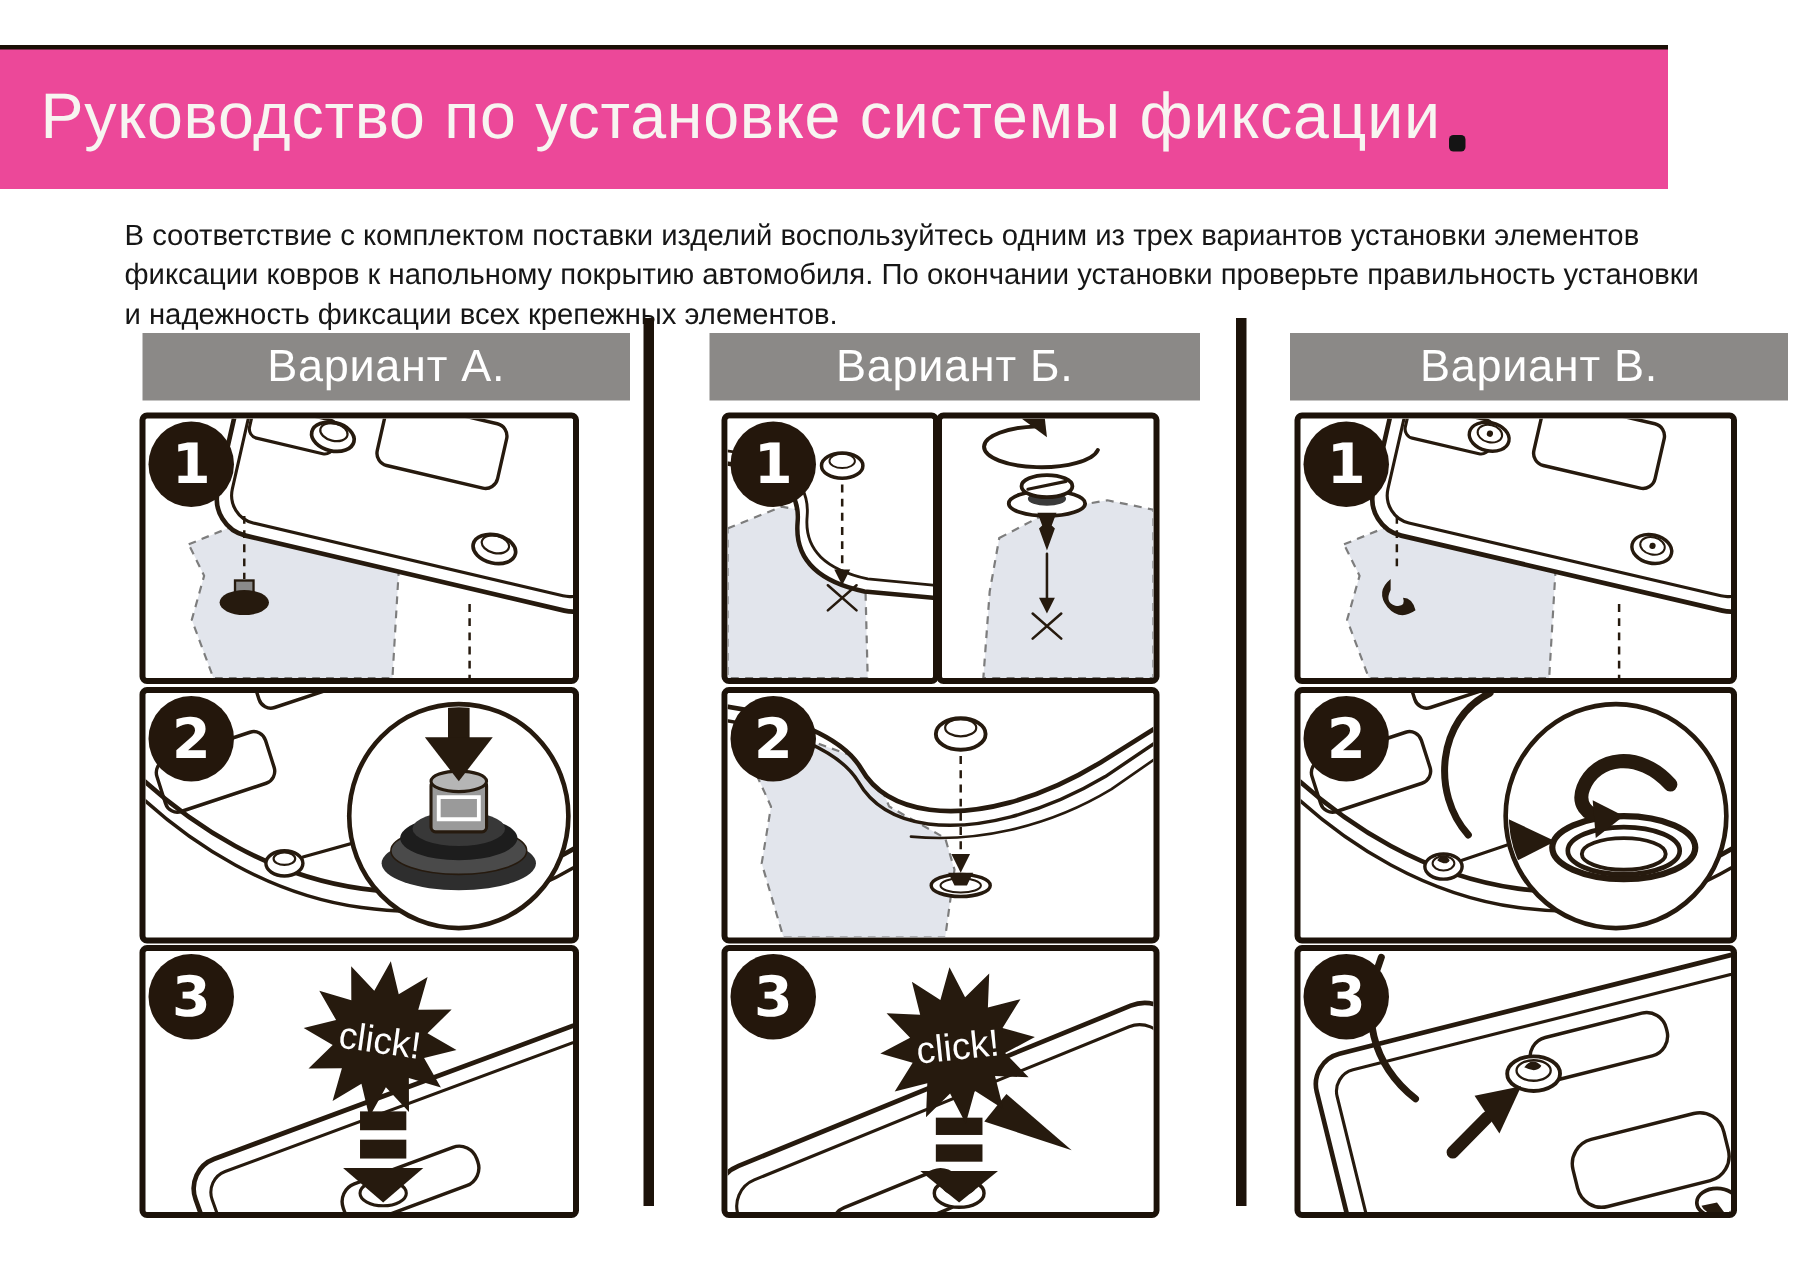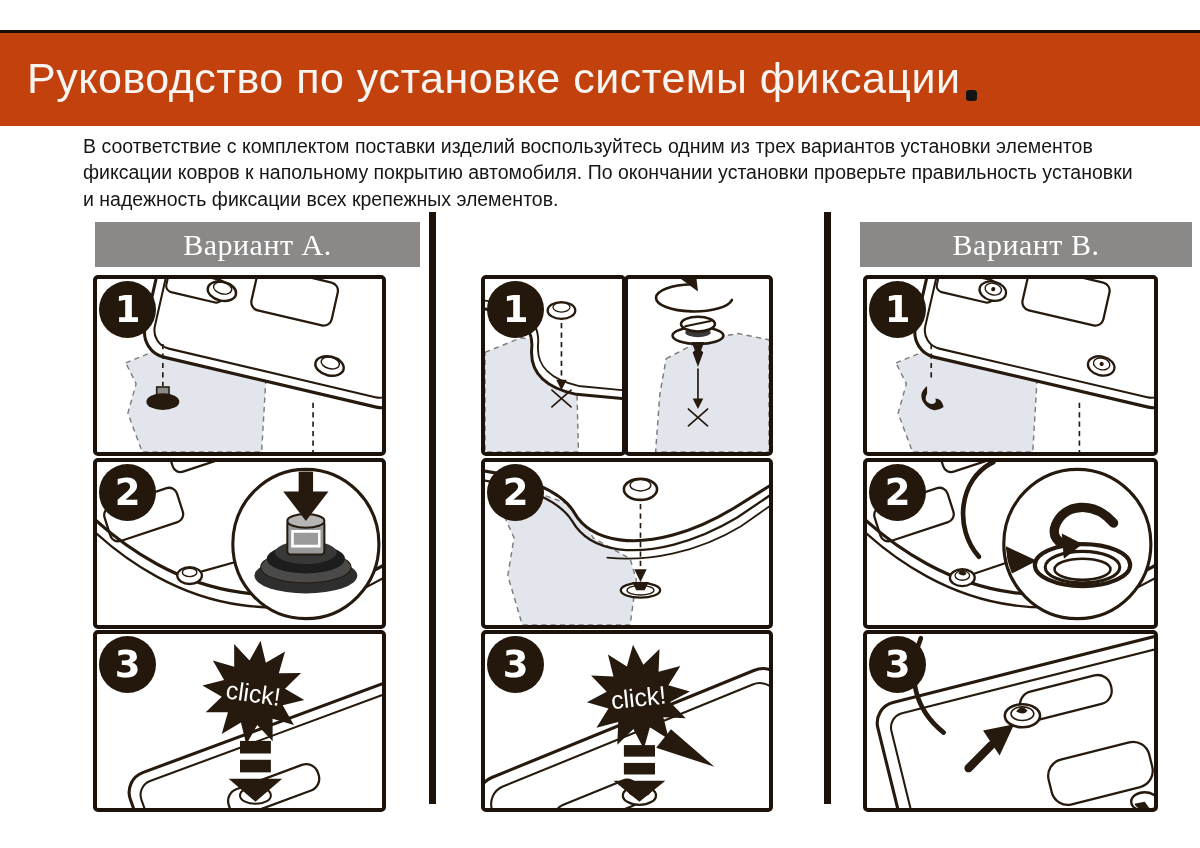--- a/index.html
+++ b/index.html
@@ -1,28 +1,28 @@
 <!DOCTYPE html>
 <html><head>
 <meta charset="utf-8">
 <style>
   html,body{margin:0;padding:0;background:#ffffff;}
   .page{position:relative;width:1200px;height:848px;background:#ffffff;overflow:hidden;
         font-family:"Liberation Sans",sans-serif;}
   
-  .title-bar{position:absolute;left:0;top:30px;width:1200px;height:96px;background:#c2410c;
+  .title-bar{position:absolute;left:0;top:30px;width:1112px;height:96px;background:#ec4899;
              display:flex;align-items:center;box-shadow:inset 0 3px 0 #1a0f06;text-align:center;}
   .title-bar h1{margin:0 0 0 27px;color:#f7f5f1;font-size:43px;font-weight:500;letter-spacing:.5px;}
   .title-dot{width:11px;height:11px;border-radius:3px;background:#141414;margin:34px 0 0 5px;}
   
-  .intro{position:absolute;left:83px;top:133px;width:1058px;margin:0;color:#161616;
+  .intro{position:absolute;left:83px;top:144px;width:1058px;margin:0;color:#161616;
          font-size:19.5px;line-height:1.35;}
   
   .vheader{position:absolute;top:222px;height:45px;background:#8b8987;color:#ffffff;
-           display:flex;align-items:center;justify-content:center;font-size:30px;letter-spacing:.5px;font-family:Liberation Serif, serif;}
+           display:flex;align-items:center;justify-content:center;font-size:30px;letter-spacing:.5px;}
   .vh-a{left:95px;width:325px;} .vh-b{left:473px;width:327px;} .vh-v{left:860px;width:332px;}
   
   .divider{position:absolute;top:212px;width:7px;height:592px;background:#1c1209;}
   .d1{left:429px;} .d2{left:824px;}
   
   .panel{position:absolute;background:#fff;border:4px solid #1c1209;border-radius:5px;overflow:hidden;}
   .panel svg{display:block;width:100%;height:100%;}
   .pa1{left:93px;top:275px;width:285px;height:173px;}
   .pa2{left:93px;top:458px;width:285px;height:163px;}
   .pa3{left:93px;top:630px;width:285px;height:174px;}
@@ -56,20 +56,21 @@
     <h1>Руководство по установке системы фиксации</h1>
     <span class="title-dot"></span>
   </div>
 
   <p class="intro">В соответствие с комплектом поставки изделий воспользуйтесь одним из трех вариантов установки элементов фиксации ковров к напольному покрытию автомобиля. По окончании установки проверьте правильность установки и надежность фиксации всех крепежных элементов.</p>
 
   <div class="divider d1"></div>
   <div class="divider d2"></div>
 
   <div class="vheader vh-a">Вариант А.</div>
+  <div class="vheader vh-b">Вариант Б.</div>
   <div class="vheader vh-v">Вариант В.</div>
 
   <div class="panel pa1">
     <svg viewBox="0 0 277 165" preserveAspectRatio="none">
       <path class="cp" d="M28,80 L78,60 L128,64 L152,76 L164,98 L160,165 L44,165 L30,128 L38,100 Z"></path>
       <g transform="rotate(13 140 20)">
         <rect class="wh" x="55" y="-78" width="260" height="168" rx="24" stroke-width="3"></rect>
         <rect class="ln" x="64" y="-69" width="242" height="150" rx="18" stroke-width="2"></rect>
         <rect class="ln" x="150" y="-16" width="80" height="42" rx="8" stroke-width="2.2"></rect>
         <rect class="ln" x="66" y="6" width="56" height="22" rx="6" stroke-width="2"></rect>

